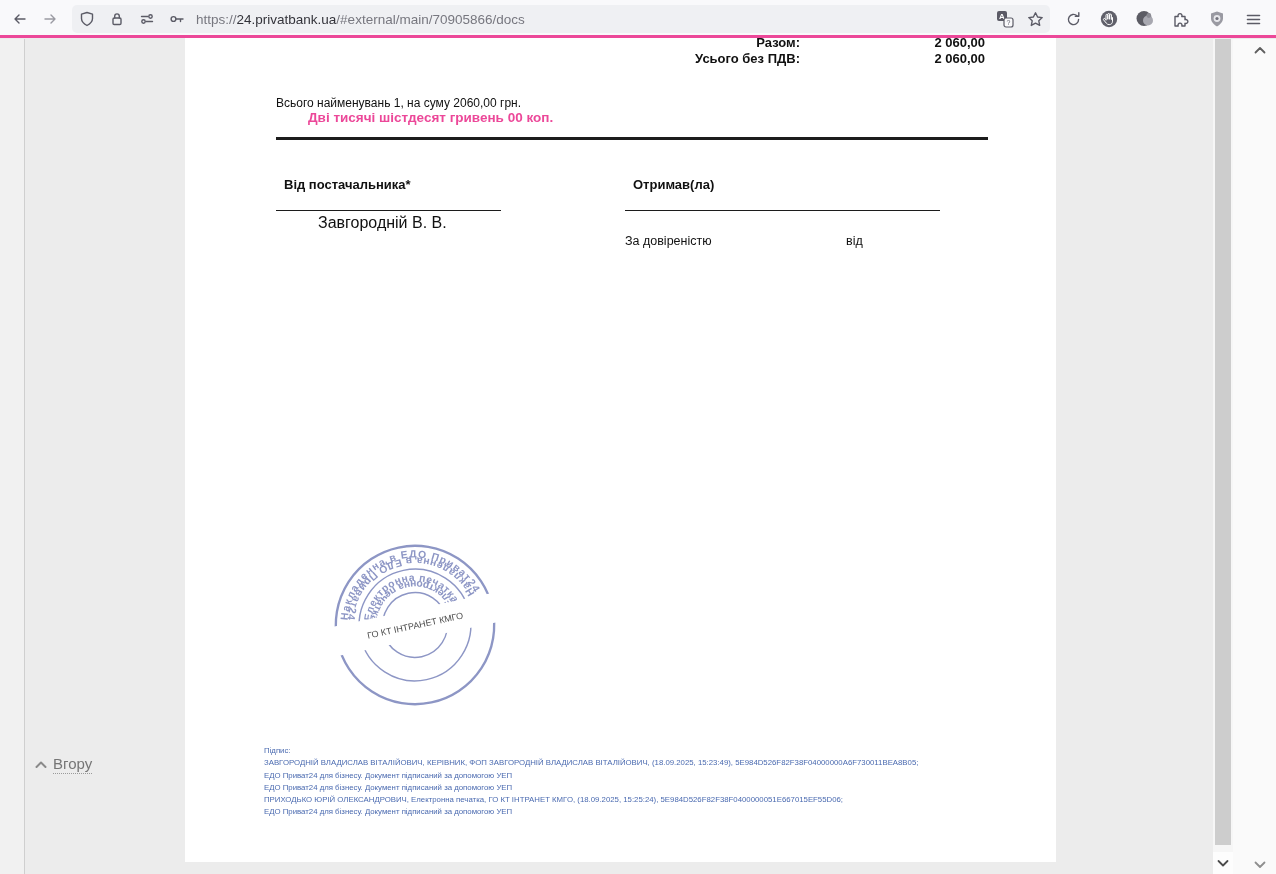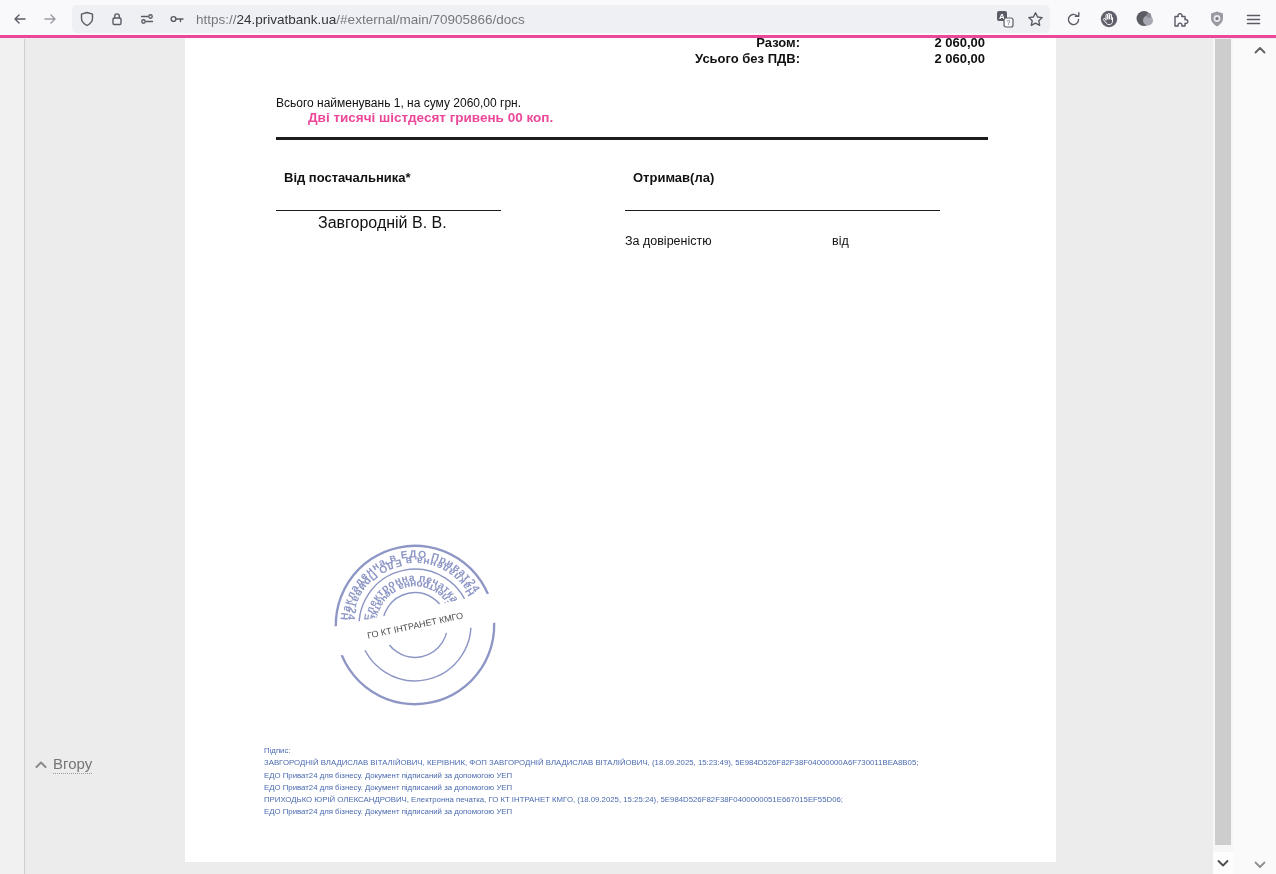--- a/index.html
+++ b/index.html
@@ -46,26 +46,26 @@
   
   .totals { position:absolute; left:200px; top:-3px; }
   .totals .row { height:16px; line-height:16px; font-size:13px; font-weight:bold; color:#111; }
   .totals .lab { display:inline-block; width:415px; text-align:right; }
   .totals .val { display:inline-block; width:185px; text-align:right; }
 
   .summary-line { position:absolute; left:91px; top:58px; font-size:12px; color:#111; }
   .amount-words { position:absolute; left:91px; top:72px; font-size:13.5px; font-weight:bold; color:#ec4899;margin-left:32px; }
   .thick-rule { position:absolute; left:91px; top:99px; width:712px; height:2.5px; background:#1c1c1c; }
 
-  .col-title { position:absolute; top:132px; font-size:13px; font-weight:bold; color:#111;padding-left:8px; }
+  .col-title { position:absolute; top:139px; font-size:13px; font-weight:bold; color:#111;padding-left:8px; }
   .sig-line { position:absolute; top:172px; height:1px; background:#1c1c1c; }
   .signer-name { position:absolute; left:133px; top:176px; width:225px; font-size:16px; color:#111; }
   .supplier-note { position:absolute; left:91px; top:194px; font-size:11px; line-height:14px; color:#111; }
   .proxy-label { position:absolute; left:440px; top:196px; font-size:12.5px; color:#111; }
-  .from-label { position:absolute; left:615px; top:196px; font-size:12.5px; color:#111;padding-left:32px; }
+  .from-label { position:absolute; left:629px; top:196px; font-size:12.5px; color:#111;padding-left:32px; }
 
   .stamp-wrap { position:absolute; left:140px; top:497px; width:180px; height:180px; }
 
   .sig-block { position:absolute; left:43px; top:707px; font-size:7.8px; line-height:12.3px;
     color:#4a6ab0; white-space:nowrap;margin-left:36px; }
 
   .back-top { position:absolute; left:34px; top:716px; display:flex; align-items:center;
     color:#757575; font-size:15px; }
   .back-top .lbl { border-bottom:1px dotted #9a9a9a; padding-bottom:1px; margin-left:5px; }
 </style>

